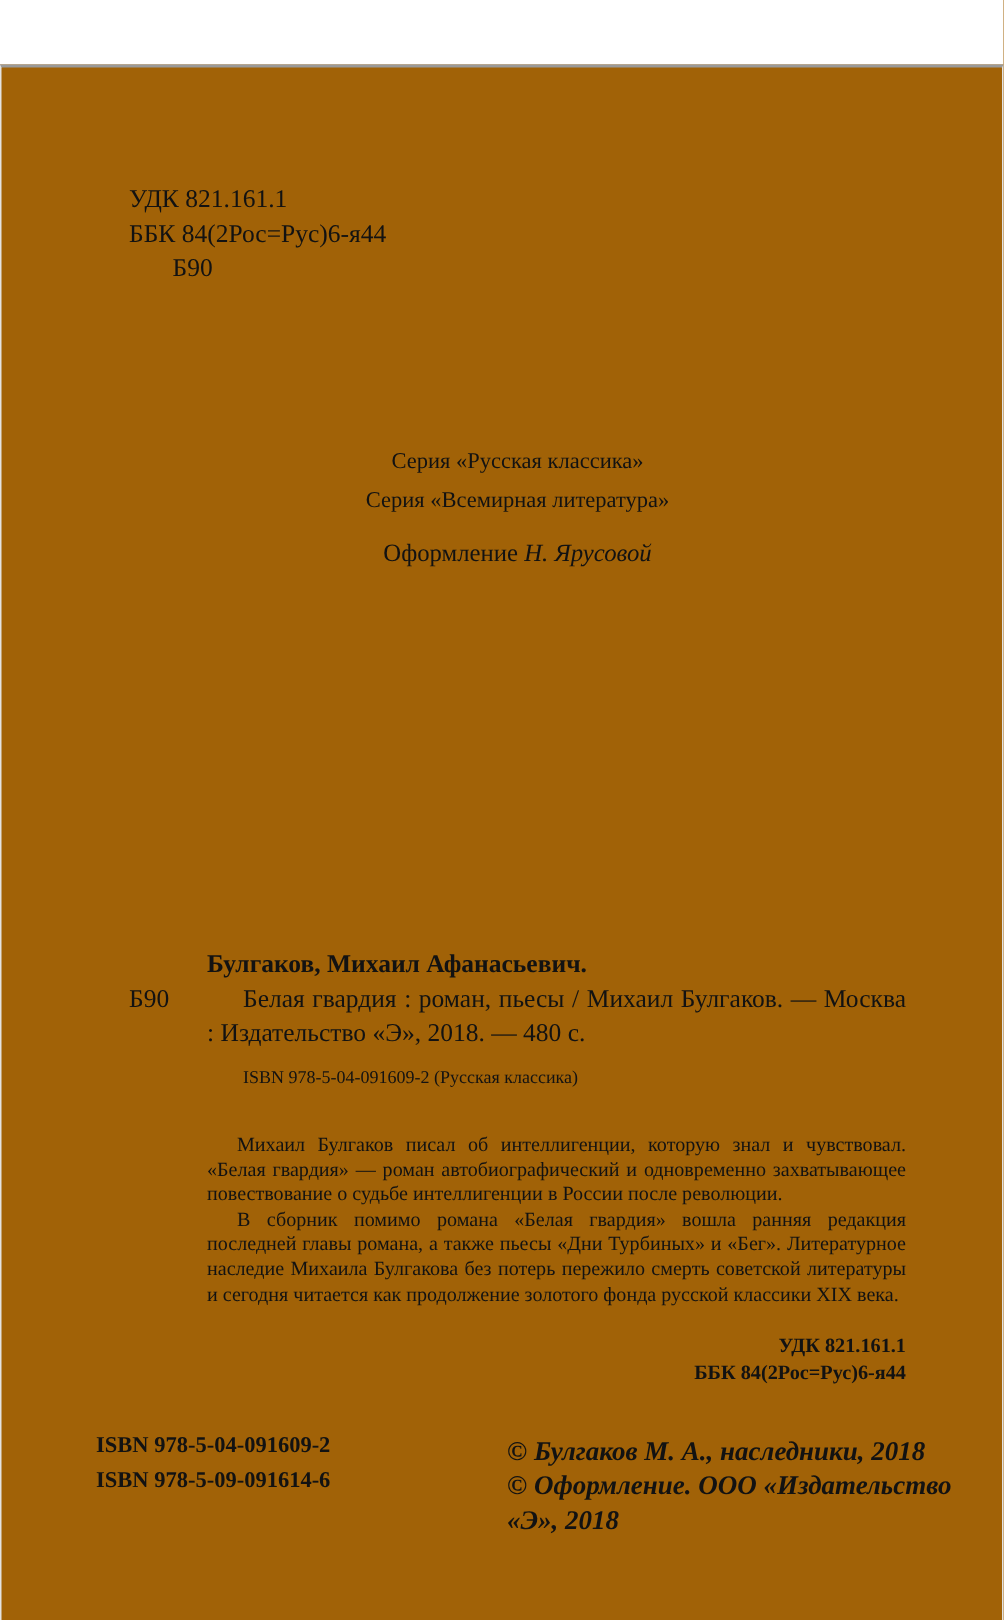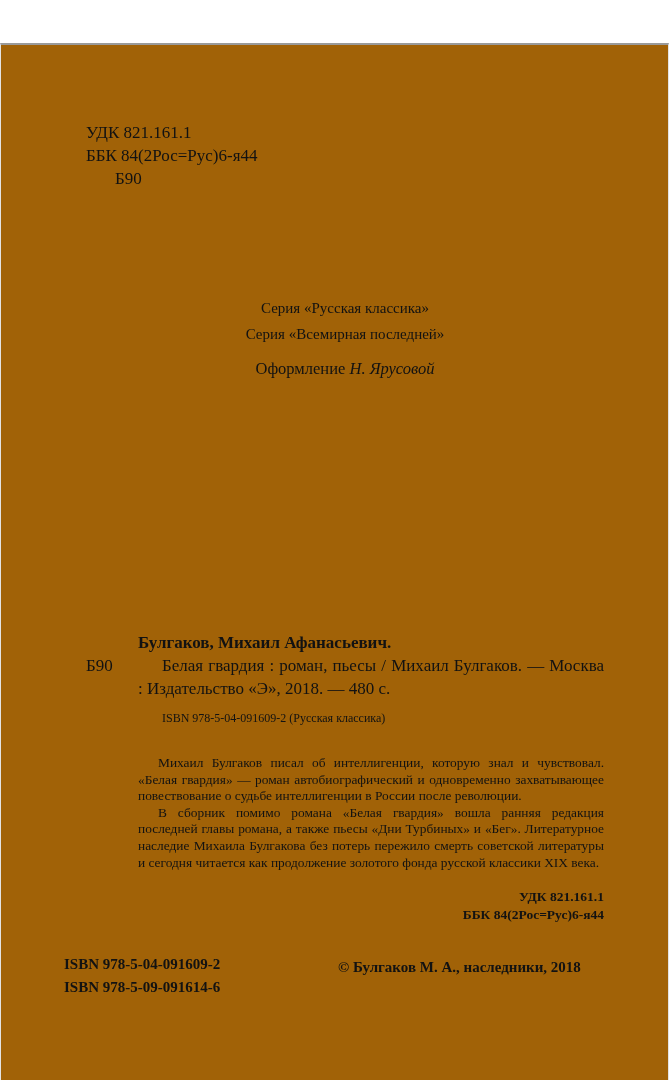--- a/index.html
+++ b/index.html
@@ -73,37 +73,37 @@
   }
 
   .footer-isbn {
     left: 63px; top: 908px;
     font-weight: bold;
     font-size: 15px; line-height: 23px;
   }
   .footer-copy {
     left: 337px; top: 911px;
     font-weight: bold;
-    font-size: 15px; line-height: 23px;
+    font-size: 18px; line-height: 23px; font-style: italic;
   }
 </style>
 </head>
 <body>
 
 <div class="page">
 
   <div class="abs top-codes">
     <div>УДК 821.161.1</div>
     <div>ББК 84(2Рос=Рус)6-я44</div>
     <div class="author-code">Б90</div>
   </div>
 
   <div class="abs series">
     <div>Серия «Русская классика»</div>
-    <div>Серия «Всемирная последней»</div>
+    <div>Серия «Всемирная литература»</div>
   </div>
 
   <div class="abs design">
     <span>Оформление</span>
     <span class="designer">Н. Ярусовой</span>
   </div>
 
   <div class="abs catalog">
     <div class="author">Булгаков, Михаил Афанасьевич.</div>
     <div class="entry">
@@ -125,15 +125,16 @@
     <div>ББК 84(2Рос=Рус)6-я44</div>
   </div>
 
   <div class="abs footer-isbn">
     <div>ISBN 978-5-04-091609-2</div>
     <div>ISBN 978-5-09-091614-6</div>
   </div>
 
   <div class="abs footer-copy">
     <div>© Булгаков М. А., наследники, 2018</div>
+    <div>© Оформление. ООО «Издательство «Э», 2018</div>
   </div>
 
 </div>
 
 </body></html>

